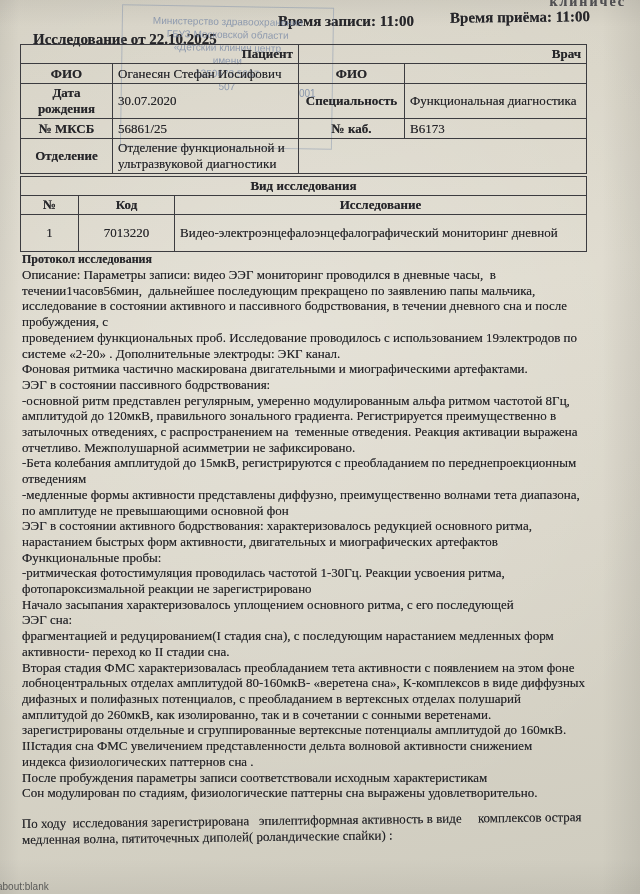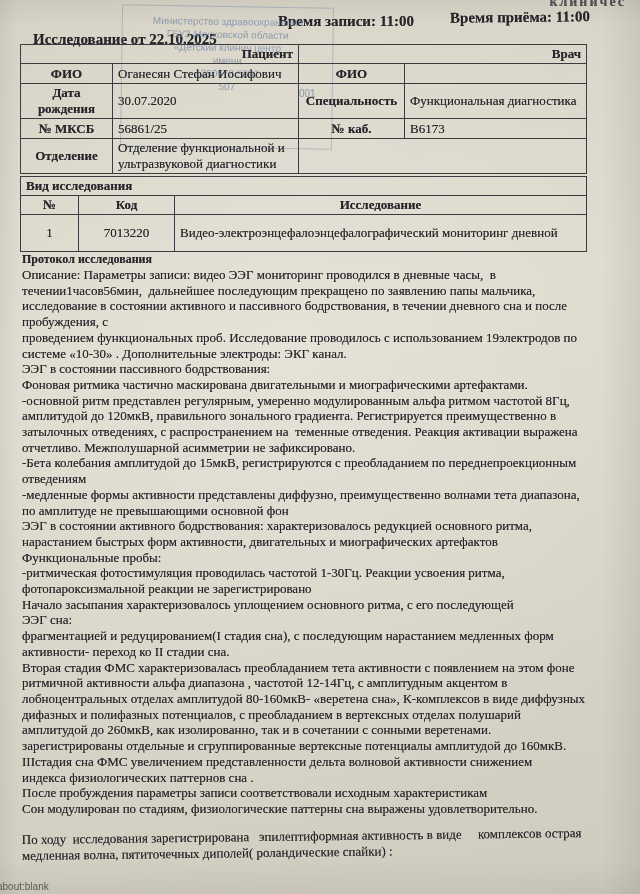--- a/index.html
+++ b/index.html
@@ -56,21 +56,21 @@
   .patient-table col.c3{width:106px;} .patient-table col.c4{width:182px;}
   .patient-table .lbl{ font-weight:bold; text-align:center; }
   .patient-table tr.r-hdr td{ height:15px;text-align:right; }
   .patient-table tr.r-fio td{ height:17px; }
   .patient-table tr.r-dob td{ height:30px; }
   .patient-table tr.r-mksb td{ height:17px; }
   .patient-table tr.r-otd td{ height:32px; }
 
   .study-table{ position:absolute; left:20px; top:176px; width:566px; }
   .study-table col.c1{width:58px;} .study-table col.c2{width:96px;} .study-table col.c3{width:412px;}
-  .study-table tr.t-title td{ height:14px; font-weight:bold; text-align:left; }
+  .study-table tr.t-title td{ height:14px; font-weight:bold; text-align:center; }
   .study-table tr.t-head td{ height:14px; font-weight:bold; text-align:center; }
   .study-table tr.t-row td{ height:34px; }
   .study-table tr.t-row td.num, .study-table tr.t-row td.code{ text-align:center; }
 
   
   .protocol{ position:absolute; left:22px; top:251px; width:596px; }
   .protocol-title{ font-weight:bold; font-size:12px; line-height:16px; }
   .protocol-lines div{ font-size:13px; line-height:15.7px; white-space:pre; min-height:15.7px; }
   .addendum{ margin-top:15px; transform:rotate(-0.7deg); transform-origin:left bottom; }
 
@@ -163,42 +163,41 @@
   </table>
 
 <div class="protocol">
   <div class="protocol-title doc-text">Протокол исследования</div>
   <div class="protocol-lines doc-text">
       <div>Описание: Параметры записи: видео ЭЭГ мониторинг проводился в дневные часы,  в</div>
       <div>течении1часов56мин,  дальнейшее последующим прекращено по заявлению папы мальчика,</div>
       <div>исследование в состоянии активного и пассивного бодрствования, в течении дневного сна и после</div>
       <div>пробуждения, с</div>
       <div>проведением функциональных проб. Исследование проводилось с использованием 19электродов по</div>
-      <div>системе «10-30» . Дополнительные электроды: ЭКГ канал.</div>
+      <div>системе «2-20» . Дополнительные электроды: ЭКГ канал.</div>
+      <div>Фоновая ритмика частично маскирована двигательными и миографическими артефактами.</div>
       <div>ЭЭГ в состоянии пассивного бодрствования:</div>
-      <div>Фоновая ритмика частично маскирована двигательными и миографическими артефактами.</div>
       <div>-основной ритм представлен регулярным, умеренно модулированным альфа ритмом частотой 8Гц,</div>
       <div>амплитудой до 120мкВ, правильного зонального градиента. Регистрируется преимущественно в</div>
       <div>затылочных отведениях, с распространением на  теменные отведения. Реакция активации выражена</div>
       <div>отчетливо. Межполушарной асимметрии не зафиксировано.</div>
       <div>-Бета колебания амплитудой до 15мкВ, регистрируются с преобладанием по переднепроекционным</div>
       <div>отведениям</div>
       <div>-медленные формы активности представлены диффузно, преимущественно волнами тета диапазона,</div>
       <div>по амплитуде не превышающими основной фон</div>
       <div>ЭЭГ в состоянии активного бодрствования: характеризовалось редукцией основного ритма,</div>
       <div>нарастанием быстрых форм активности, двигательных и миографических артефактов</div>
       <div>Функциональные пробы:</div>
       <div>-ритмическая фотостимуляция проводилась частотой 1-30Гц. Реакции усвоения ритма,</div>
       <div>фотопароксизмальной реакции не зарегистрировано</div>
       <div>Начало засыпания характеризовалось уплощением основного ритма, с его последующей</div>
       <div>ЭЭГ сна:</div>
       <div>фрагментацией и редуцированием(I стадия сна), с последующим нарастанием медленных форм</div>
       <div>активности- переход ко II стадии сна.</div>
       <div>Вторая стадия ФМС характеризовалась преобладанием тета активности с появлением на этом фоне</div>
-      <div>ритмичной активности альфа диапазона , частотой 12-14Гц, с амплитудным акцентом в</div>
       <div>лобноцентральных отделах амплитудой 80-160мкВ- «веретена сна», К-комплексов в виде диффузных</div>
       <div>дифазных и полифазных потенциалов, с преобладанием в вертексных отделах полушарий</div>
       <div>амплитудой до 260мкВ, как изолированно, так и в сочетании с сонными веретенами.</div>
       <div>зарегистрированы отдельные и сгруппированные вертексные потенциалы амплитудой до 160мкВ.</div>
       <div>IIIстадия сна ФМС увеличением представленности дельта волновой активности снижением</div>
       <div>индекса физиологических паттернов сна .</div>
       <div>После пробуждения параметры записи соответствовали исходным характеристикам</div>
       <div>Сон модулирован по стадиям, физиологические паттерны сна выражены удовлетворительно.</div>
     </div>
   <div class="protocol-lines addendum doc-text">

